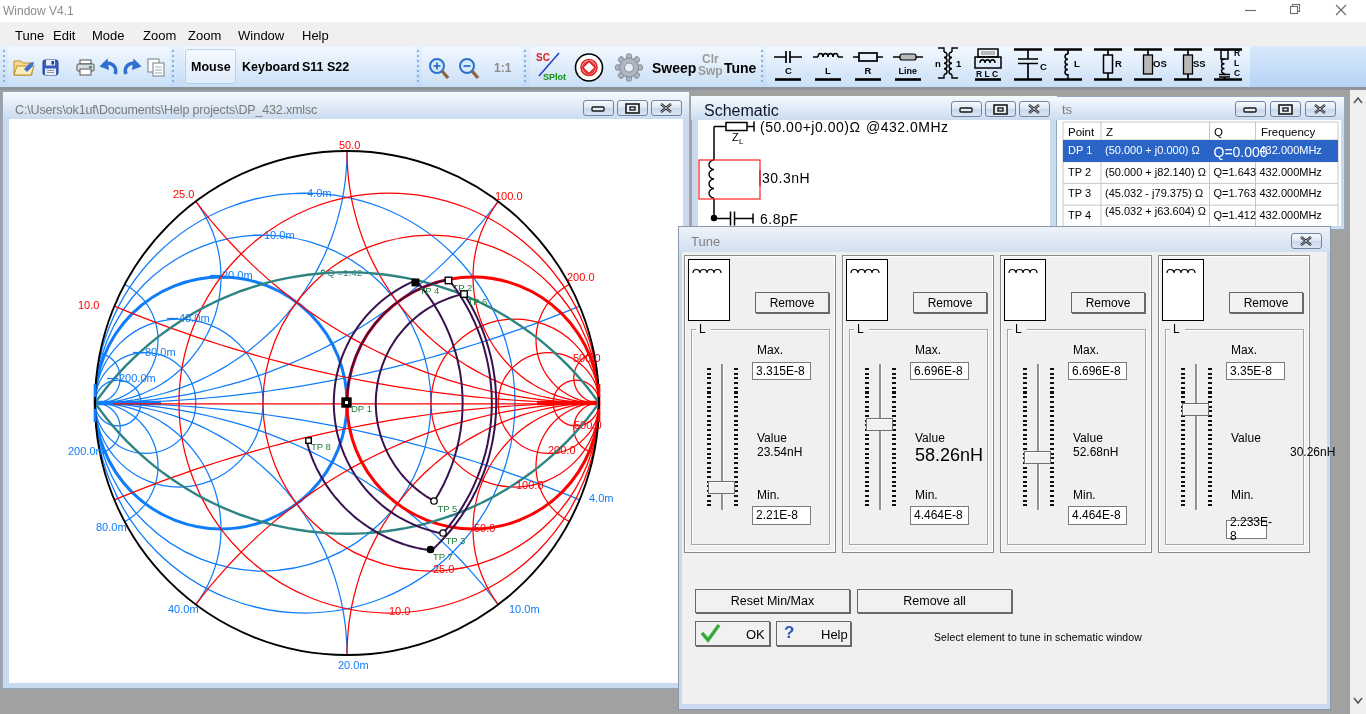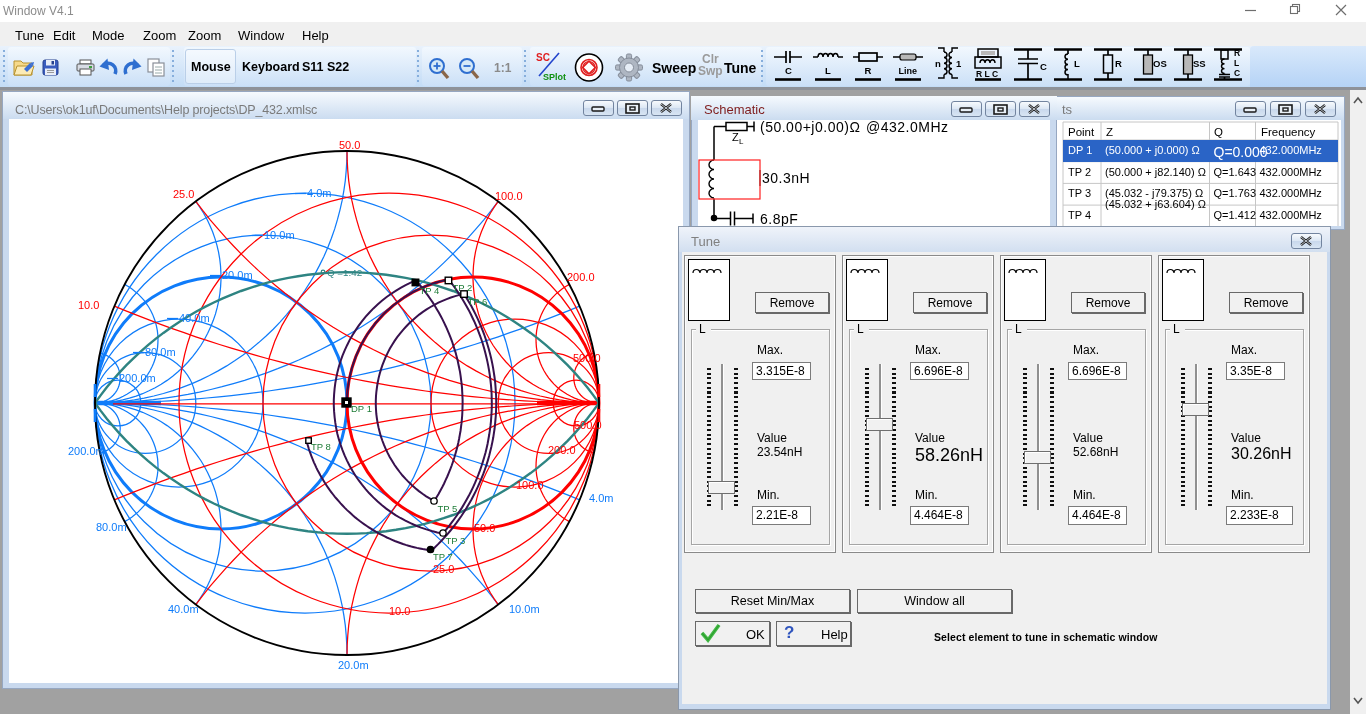--- a/index.html
+++ b/index.html
@@ -239,27 +239,27 @@
     <div class="abs" style="left:203.5px;top:24.0px;font-size:11px;color:#fff;white-space:nowrap">432.000MHz</div>
     <div class="abs" style="left:12px;top:45.7px;font-size:11px;color:#000;white-space:nowrap">TP 2</div>
     <div class="abs" style="left:49px;top:45.7px;font-size:11px;color:#000;white-space:nowrap">(50.000 + j82.140) Ω</div>
     <div class="abs" style="left:157.5px;top:45.7px;font-size:11px;color:#000;white-space:nowrap">Q=1.643</div>
     <div class="abs" style="left:203.5px;top:45.7px;font-size:11px;color:#000;white-space:nowrap">432.000MHz</div>
     <div class="abs" style="left:12px;top:67.4px;font-size:11px;color:#000;white-space:nowrap">TP 3</div>
     <div class="abs" style="left:49px;top:67.4px;font-size:11px;color:#000;white-space:nowrap">(45.032 - j79.375) Ω</div>
     <div class="abs" style="left:157.5px;top:67.4px;font-size:11px;color:#000;white-space:nowrap">Q=1.763</div>
     <div class="abs" style="left:203.5px;top:67.4px;font-size:11px;color:#000;white-space:nowrap">432.000MHz</div>
     <div class="abs" style="left:12px;top:89.1px;font-size:11px;color:#000;white-space:nowrap">TP 4</div>
-    <div class="abs" style="left:49px;top:78px;font-size:11px;color:#000;white-space:nowrap">(45.032 + j63.604) Ω</div>
+    <div class="abs" style="left:49px;top:85px;font-size:11px;color:#000;white-space:nowrap">(45.032 + j63.604) Ω</div>
     <div class="abs" style="left:157.5px;top:89.1px;font-size:11px;color:#000;white-space:nowrap">Q=1.412</div>
     <div class="abs" style="left:203.5px;top:89.1px;font-size:11px;color:#000;white-space:nowrap">432.000MHz</div>
   </div>
 <div class="abs" style="left:691px;top:96px;width:366px;height:500px;background:#C9D9EE;border:1px solid #96A7C1"></div>
 <div class="abs" style="left:691px;top:96px;width:366px;height:24px;background:linear-gradient(#F6FAFE,#CBDCF0)"></div>
-<div class="abs" style="left:704px;top:102px;font-size:13px;color:#7f1d1d">Schematic</div>
+<div class="abs" style="left:704px;top:102px;font-size:16px;color:#0f172a">Schematic</div>
 <div class="wbtn" style="left:951px;top:101px"></div>
 <svg class="abs" style="left:951px;top:101px" width="31" height="16">
     <rect x="9" y="7" width="12" height="4" rx="1" fill="#E8EFF6" stroke="#1a1a1a" stroke-width="1.4"></rect>
   </svg>
 <div class="wbtn" style="left:985px;top:101px"></div>
 <svg class="abs" style="left:985px;top:101px" width="31" height="16">
     <rect x="9" y="4" width="13" height="9" fill="#E8EFF6" stroke="#1a1a1a" stroke-width="1.6"></rect>
     <rect x="13" y="7" width="5" height="3" fill="none" stroke="#1a1a1a" stroke-width="1.4"></rect>
   </svg>
 <div class="wbtn" style="left:1019px;top:101px"></div>
@@ -482,30 +482,30 @@
 <svg class="abs" style="left:1162px;top:259px" width="42" height="62">
     <path d="M5,14 a3.5,3.5 0 0 1 7,0 a3.5,3.5 0 0 1 7,0 a3.5,3.5 0 0 1 7,0 a3.5,3.5 0 0 1 7,0" fill="none" stroke="#000" stroke-width="1.2"></path>
   </svg>
 <div class="cbtn" style="left:1229px;top:292px;width:74px;height:21px">Remove</div>
 <div class="abs" style="left:1165px;top:329px;width:139px;height:216px;border:1px solid #A5A5A5;box-shadow:inset 1px 1px 0 #fff, 1px 1px 0 #fff"></div>
 <div class="abs" style="left:1170px;top:322px;width:15px;height:13px;background:#F0F0F0"></div>
 <div class="abs" style="left:1173px;top:322px;font-size:12px">L</div>
 <div class="abs" style="left:1231px;top:343px;font-size:12px">Max.</div>
 <div class="edit" style="left:1226px;top:362px;width:59px;height:18px">3.35E-8</div>
 <div class="abs" style="left:1231px;top:431px;font-size:12px">Value</div>
-<div class="abs" style="left:1231px;top:445px;font-size:16px">30.26nH</div>
+<div class="abs" style="left:1290px;top:445px;font-size:12px">30.26nH</div>
 <div class="abs" style="left:1231px;top:488px;font-size:12px">Min.</div>
-<div class="edit" style="left:1226px;top:506px;width:67px;height:18.5px">2.233E-8</div>
+<div class="edit" style="left:1226px;top:520px;width:41px;height:18.5px">2.233E-8</div>
 <div class="abs" style="left:1180.5px;top:368px;width:4px;height:141px;background:repeating-linear-gradient(#111 0 2px,transparent 2px 4.7px)"></div>
 <div class="abs" style="left:1208px;top:368px;width:4px;height:141px;background:repeating-linear-gradient(#111 0 2px,transparent 2px 4.7px)"></div>
 <div class="abs" style="left:1194.5px;top:364px;width:2px;height:146px;background:#909090;box-shadow:1px 0 0 #fff"></div>
 <div class="abs" style="left:1181.5px;top:403px;width:27px;height:13px;background:#F1F1F1;border:1px solid #6F6F6F;box-shadow:inset 1px 1px 0 #fff"></div>
 <div class="cbtn" style="left:695px;top:589px;width:155px;height:23.5px;font-size:12.5px">Reset Min/Max</div>
-<div class="cbtn" style="left:857px;top:589px;width:155px;height:23.5px;font-size:12.5px">Window all</div>
+<div class="cbtn" style="left:857px;top:589px;width:155px;height:23.5px;font-size:12.5px">Remove all</div>
 <div class="cbtn" style="left:695px;top:621px;width:75px;height:24.5px"></div>
 <svg class="abs" style="left:695px;top:621px" width="75" height="25">
     <path d="M7,12 L13,19 L24,4" fill="none" stroke="#43BA47" stroke-width="3.6"></path>
     <path d="M7,12 L13,19 L24,4" fill="none" stroke="#2E9E2E" stroke-width="1.2"></path>
   </svg>
 <div class="abs" style="left:746px;top:627px;font-size:13px">OK</div>
 <div class="cbtn" style="left:776px;top:621px;width:75px;height:24.5px"></div>
 <div class="abs" style="left:784px;top:623px;font-size:17px;font-weight:bold;color:#3055BE">?</div>
 <div class="abs" style="left:821px;top:627px;font-size:13px">Help</div>
-<div class="abs" style="left:934px;top:631px;font-size:10.5px;font-weight:bold;letter-spacing:0.1px">Select element to tune in schematic window</div>
+<div class="abs" style="left:934px;top:631px;font-size:10.5px;font-weight:normal;letter-spacing:0.1px">Select element to tune in schematic window</div>
 </body></html>

